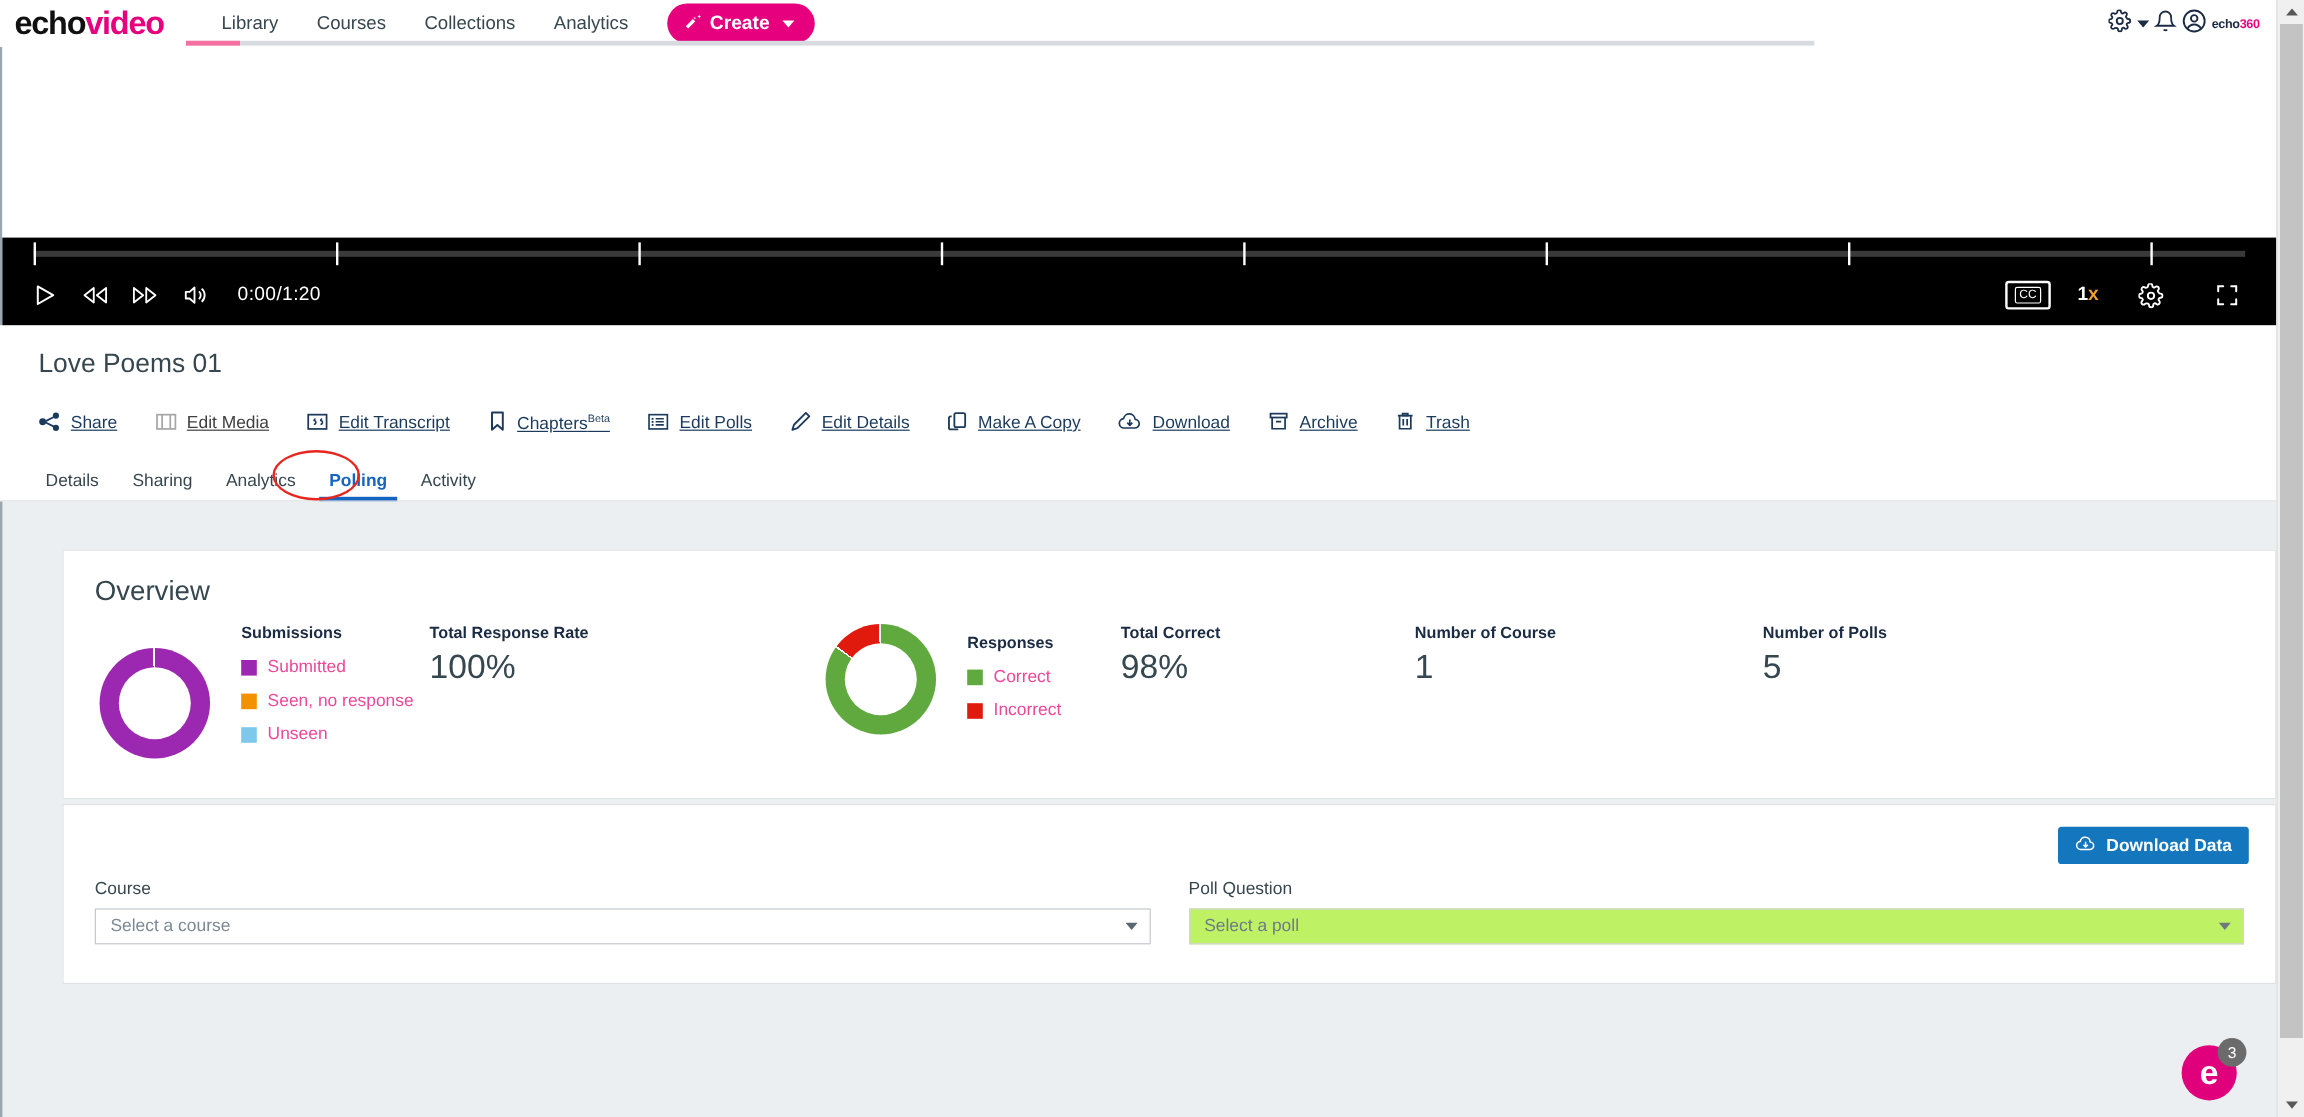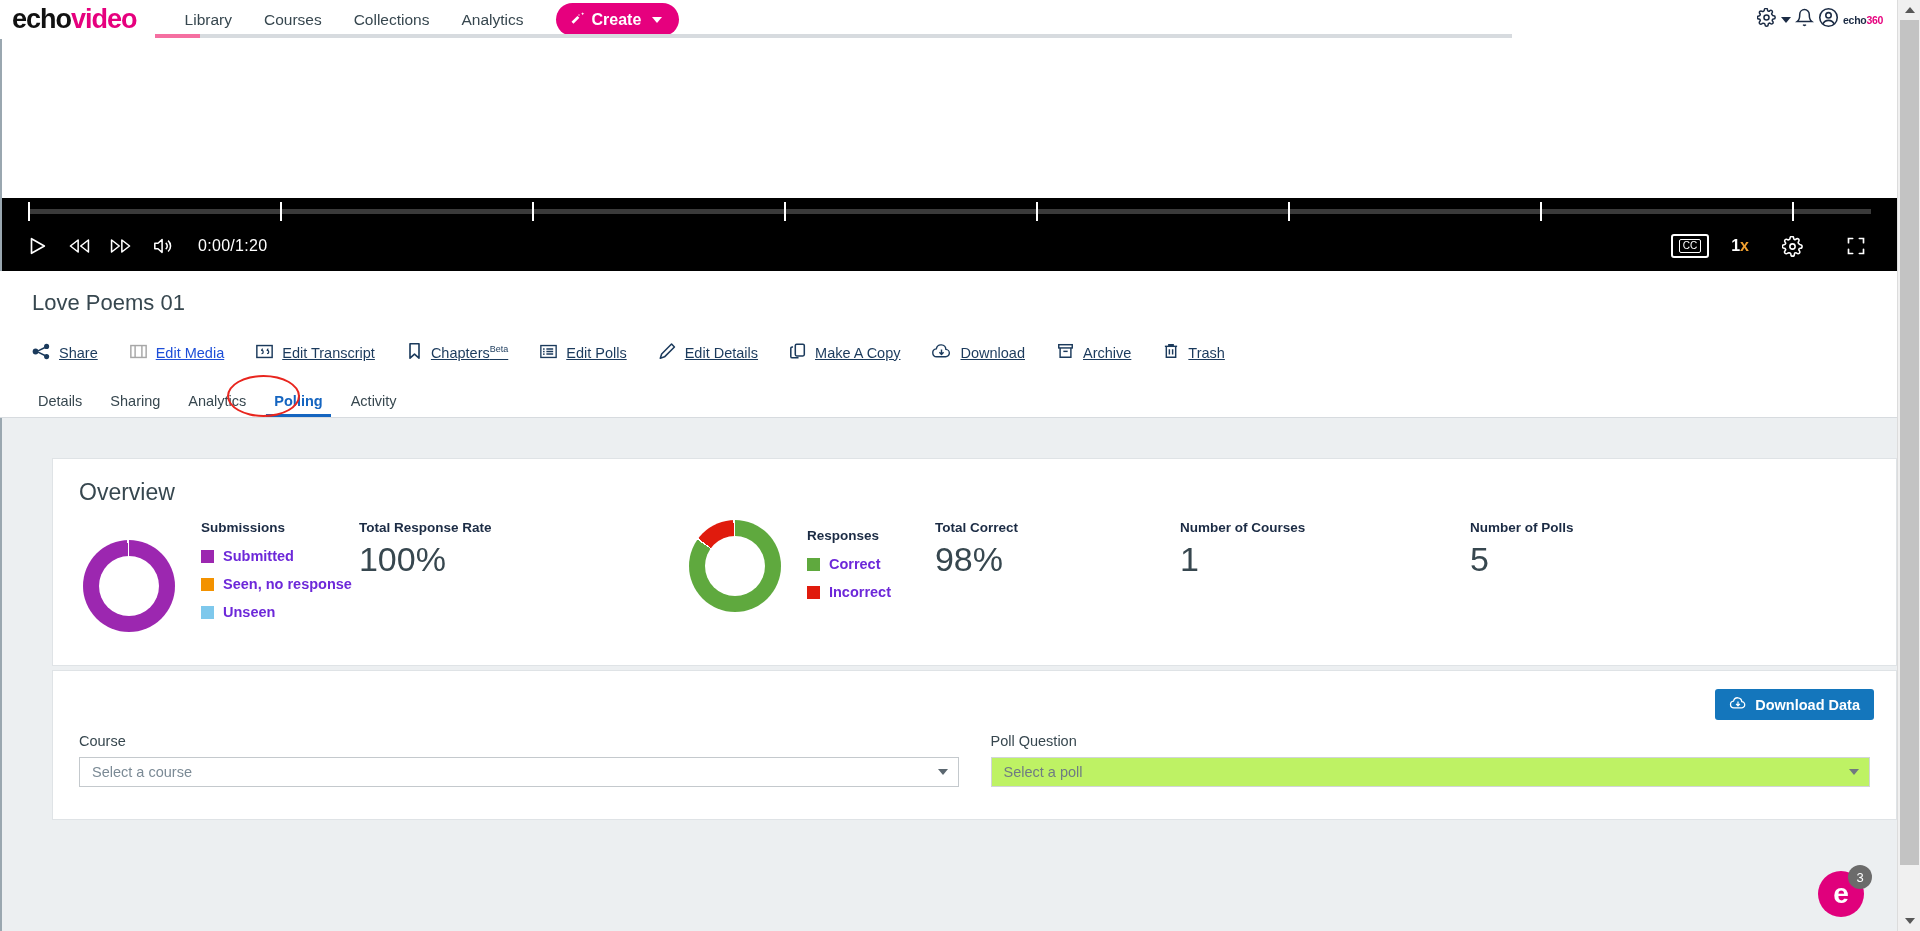--- a/index.html
+++ b/index.html
@@ -170,21 +170,21 @@
   .action-item {
     display: flex; align-items: center;
     gap: 8px;
     margin-right: 31px;
     cursor: pointer;
     color: #1b3a5c;
     font-size: 14.5px;
   }
   .action-item .lbl { text-decoration: underline; white-space: nowrap; }
   .action-item.disabled { color: #a7a7a7; cursor: default; }
-  .action-item.disabled .lbl { color: #1d4ed8; }
+  .action-item.disabled .lbl { color: #404040; }
   .sup-beta { font-size: 9px; vertical-align: super; text-decoration: none; }
 
   
   .tabs {
     position: absolute;
     top: 382px; left: 24px;
     display: flex; align-items: flex-end;
     height: 36px;
   }
   .tab {
@@ -278,33 +278,33 @@
     min-width: 150px;
   }
   .legend-title {
     font-size: 13.5px; font-weight: 700; color: #1b2b44;
     margin-bottom: 13px;
   }
   .legend-item {
     display: flex; align-items: center;
     gap: 9px;
     margin-bottom: 12px;
-    font-size: 14.5px; color: #6d28d9; font-weight: bold;
+    font-size: 14.5px; color: #ec4899;
   }
   .swatch { width: 13px; height: 13px; flex: 0 0 auto; }
 
   .stat {
     min-width: 120px;
   }
   .stat-label {
     font-size: 13.5px; font-weight: 700; color: #1b2b44;
     margin-bottom: 4px; white-space: nowrap;
   }
   .stat-value {
-    font-size: 34px; color: #37474f; font-weight: 300;
+    font-size: 28px; color: #37474f; font-weight: 300;
     line-height: 1.2;
   }
 
   
   .filter-card {
     position: absolute;
     top: 252px; left: 24px;
     width: 1845px; height: 150px;
   }
   .download-btn {
@@ -697,21 +697,21 @@
           </div>
         </div>
       </div>
 
       <div class="stat" style="margin-left:18px; min-width:245px">
         <div class="stat-label">Total Correct</div>
         <div class="stat-value">98%</div>
       </div>
 
       <div class="stat" style="min-width:290px">
-        <div class="stat-label">Number of Courses</div>
+        <div class="stat-label">Number of Course</div>
         <div class="stat-value">1</div>
       </div>
 
       <div class="stat">
         <div class="stat-label">Number of Polls</div>
         <div class="stat-value">5</div>
       </div>
 
     </div>
   </div>

